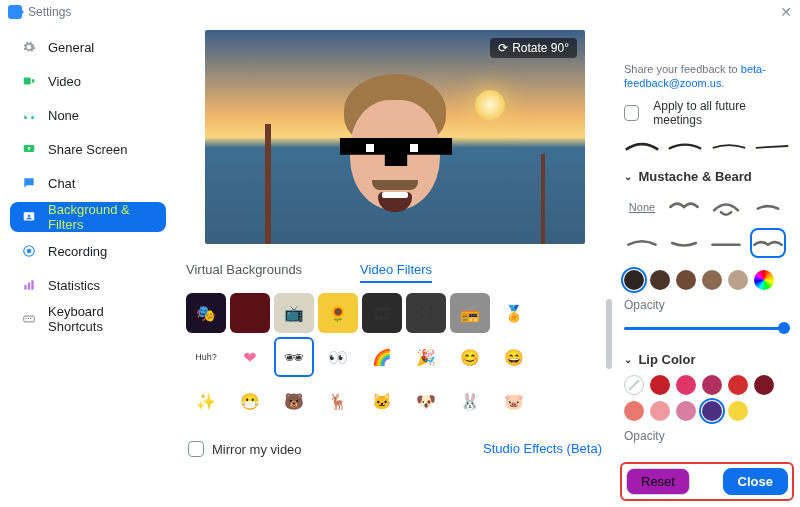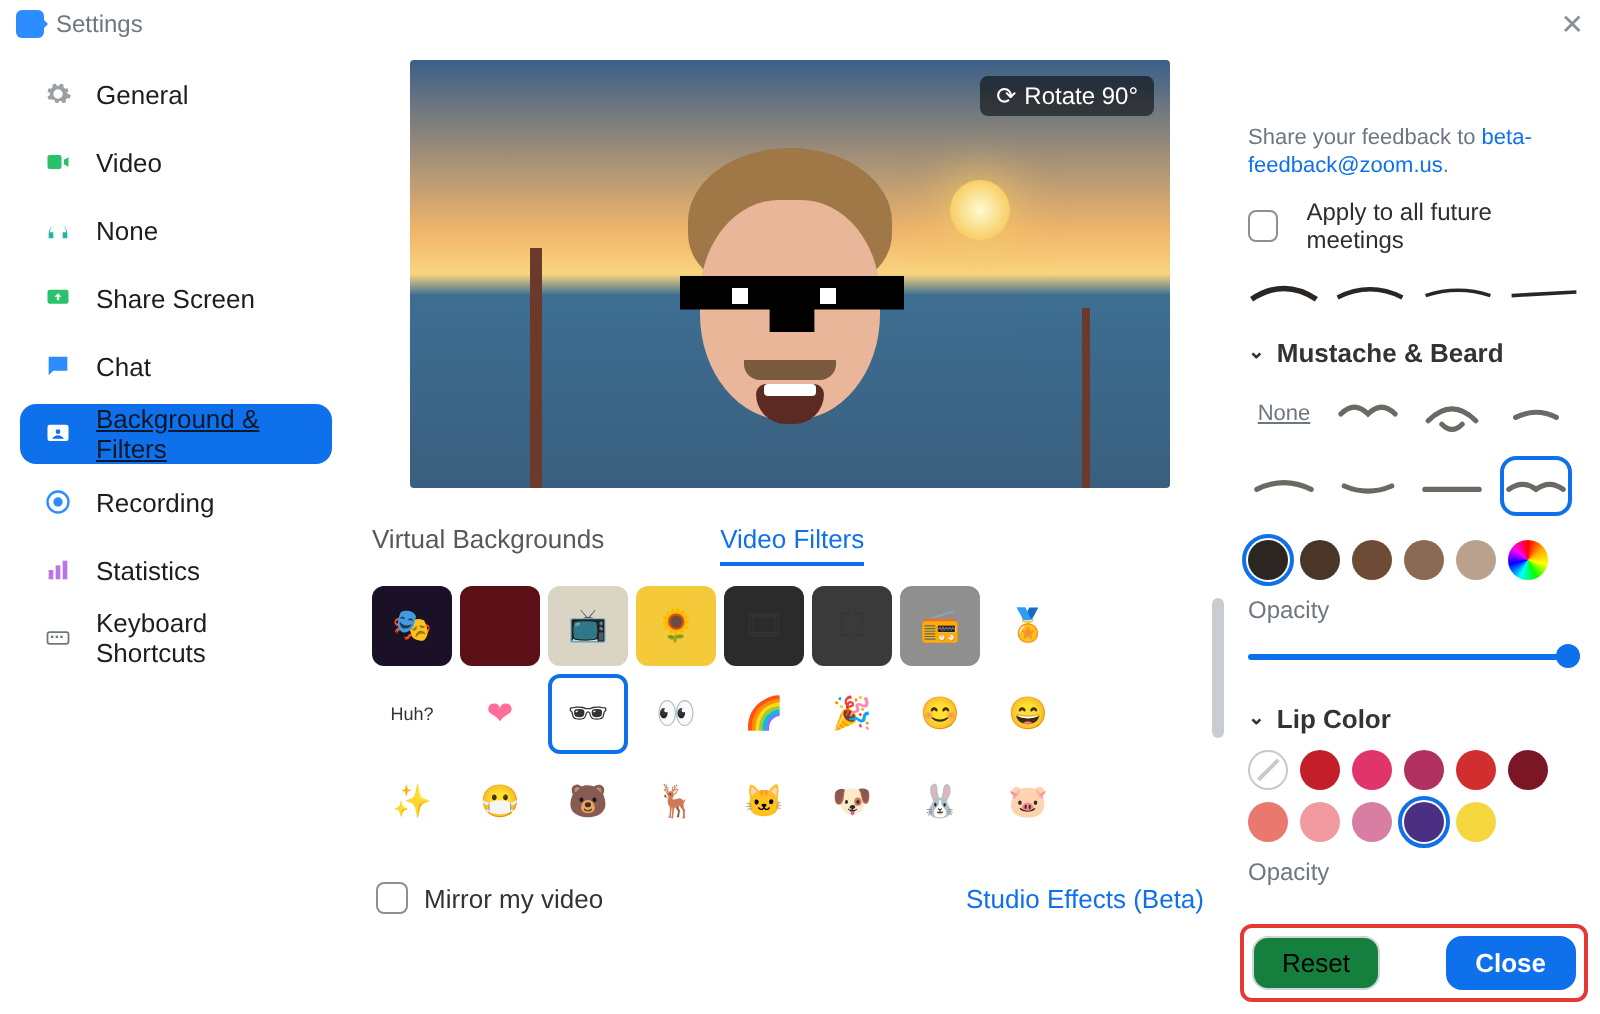--- a/index.html
+++ b/index.html
@@ -6,21 +6,21 @@
   body { width: 800px; height: 507px; background: #fff; overflow: hidden; font-size: 13px; color: #333; }
   .titlebar { height: 24px; display: flex; align-items: center; padding: 0 8px; }
   .titlebar .app-icon { width: 14px; height: 14px; background: #2d8cff; border-radius: 3px; position: relative; margin-right: 6px; }
   .titlebar .app-icon::after { content:""; position:absolute; right:-2px; top:3px; width:0; height:0; border-left:4px solid #2d8cff; border-top:4px solid transparent; border-bottom:4px solid transparent; }
   .titlebar .title { color:#6e7680; font-size:12px; flex:1; }
   .titlebar .close { color:#8a8f98; font-size:14px; cursor:pointer; }
   .container { display:flex; height: calc(100% - 24px); }
   
   .sidebar { width: 176px; padding: 8px 10px; }
   .nav-item { display:flex; align-items:center; gap:10px; height:30px; padding:0 10px; border-radius:8px; color:#1c1d21; cursor:pointer; margin-bottom:4px; }
-  .nav-item.active { background:#0e71eb; color:#0f172a;text-decoration:underline; }
+  .nav-item.active { background:#0e71eb; color:#bef264; }
   .nav-icon { width:18px; height:18px; border-radius:5px; display:flex; align-items:center; justify-content:center; flex:0 0 18px; }
   .nav-icon svg { width:14px; height:14px; }
   
   .main { flex:1; padding:6px 8px 8px 8px; display:flex; flex-direction:column; min-width:0; }
   .preview { position:relative; width:380px; height:214px; margin:0 auto; border-radius:2px; overflow:hidden; background:linear-gradient(to bottom,#3b5f88 0%,#f0b56b 40%,#f9d57e 50%,#3d6e92 55%,#3a5f7e 100%); }
   .rotate { position:absolute; top:8px; right:8px; background:rgba(0,0,0,.55); color:#fff; font-size:12px; padding:3px 8px; border-radius:4px; display:flex; align-items:center; gap:4px; }
   .sun { position:absolute; top:60px; right:80px; width:30px; height:30px; border-radius:50%; background:radial-gradient(circle,#fffad1,#f7cf66 70%); box-shadow:0 0 20px 6px #f7cf6688; }
   .bridge { position:absolute; bottom:0; left:0; right:0; height:60%; }
   .bridge::before,.bridge::after{content:"";position:absolute;background:#6b3a2b;}
   .bridge::before{left:60px;bottom:0;width:6px;height:120px;}
@@ -36,21 +36,21 @@
   .mouth::after{content:"";position:absolute;top:0;left:4px;width:26px;height:6px;background:#fff;border-radius:2px;}
   .tabs { display:flex; gap:18px; margin:18px 0 8px 2px; }
   .tab { color:#56585e; padding-bottom:4px; cursor:pointer; }
   .tab.active { color:#0e71eb; border-bottom:2px solid #0e71eb;margin-left:40px; }
   .filters-wrap{ position:relative; }
   .filters { display:grid; grid-template-columns:repeat(9,40px); grid-auto-rows:40px; gap:4px; padding:2px; overflow:hidden; }
   .filter { width:40px; height:40px; border-radius:6px; background:#f5f5f7; display:flex; align-items:center; justify-content:center; font-size:16px; cursor:pointer; overflow:hidden; position:relative;}
   .filter.selected { outline:2px solid #0e71eb; outline-offset:-2px; }
   .scrollbar{position:absolute;right:-6px;top:0;width:6px;height:100%;}
   .scrollbar .thumb{position:absolute;top:8px;width:6px;height:70px;background:#c9ccd1;border-radius:3px;}
-  .mirror-row{ display:flex; align-items:flex-end; justify-content:space-between; margin-top:18px; padding:0 4px;}
+  .mirror-row{ display:flex; align-items:flex-start; justify-content:space-between; margin-top:18px; padding:0 4px;}
   .checkbox{ width:16px; height:16px; border:1.5px solid #8a8f98; border-radius:4px; display:inline-block; margin-right:8px; vertical-align:middle;}
   .link{ color:#0e71eb; cursor:pointer; }
   
   .panel { width:186px; padding:6px 10px 10px 10px; display:flex; flex-direction:column; gap:8px; }
   .panel h3{ font-size:15px; font-weight:600; display:flex; align-items:center; gap:6px;}
   .beta{ font-size:10px; font-weight:700; padding:2px 5px; border-radius:3px; background:linear-gradient(90deg,#7949ff,#ff5e62,#ffb347); color:#fff;}
   .feedback{ font-size:11px; color:#6e7680; line-height:1.3;margin-top:32px;}
   .apply-row{ display:flex; align-items:center; gap:6px; font-size:12px; color:#2c2e33;}
   .brow-row{ display:flex; justify-content:space-between; margin-top:4px;}
   .brow{ width:36px; height:14px; }
@@ -67,21 +67,21 @@
   .label{ font-size:12px; color:#6e7680; }
   .slider{ position:relative; height:16px;}
   .track{ position:absolute; top:7px; left:0; right:0; height:3px; background:#0e71eb; border-radius:2px;}
   .knob{ position:absolute; top:2px; width:12px; height:12px; border-radius:50%; background:#0e71eb;}
   .lip-grid{ display:flex; flex-wrap:wrap; gap:6px;}
   .lip{ width:20px; height:20px; border-radius:50%; cursor:pointer;}
   .lip.none{ background:#fff; border:1.5px solid #c6c9ce; position:relative;}
   .lip.none::after{content:"";position:absolute;left:2px;right:2px;top:8px;height:1.5px;background:#c6c9ce;transform:rotate(-45deg);}
   .lip.sel{ outline:2px solid #0e71eb; outline-offset:1px;}
   .footer{ display:flex; justify-content:space-between; align-items:center; margin-top:auto; gap:8px; outline:2px solid #e53935; outline-offset:2px; padding:2px; border-radius:2px;}
-  .btn{ padding:5px 14px; border-radius:8px; font-size:13px; cursor:pointer; border:1px solid #d0d3d9; background:#15803d;}
+  .btn{ padding:5px 14px; border-radius:8px; font-size:13px; cursor:pointer; border:1px solid #d0d3d9; background:#a21caf;}
   .btn.primary{ background:#0e71eb; color:#fff; border-color:#0e71eb; font-weight:600;}
 </style>
 </head>
 <body>
 
 <div class="titlebar">
   <span class="app-icon"></span>
   <span class="title">Settings</span>
   <span class="close">✕</span>
 </div>

